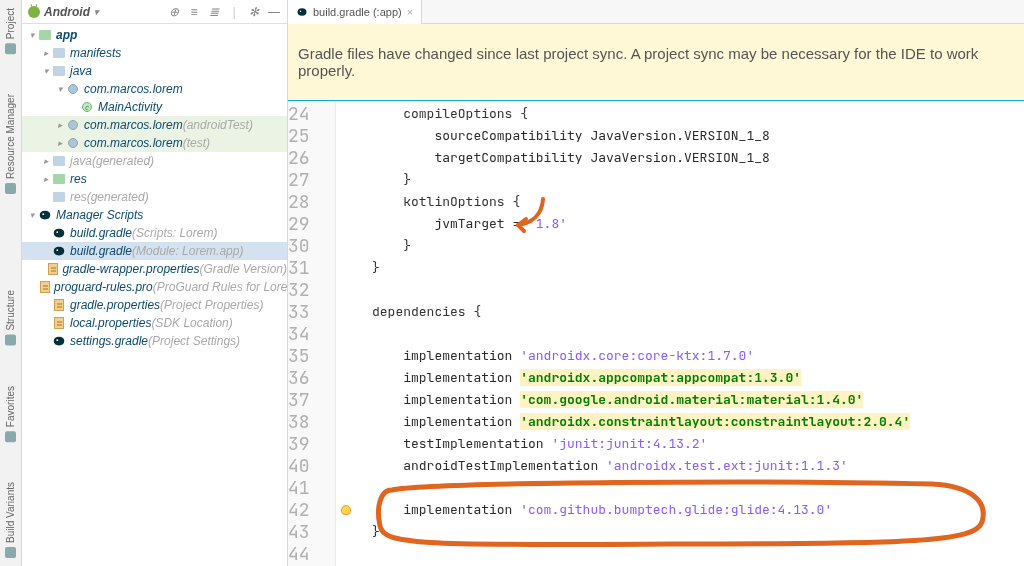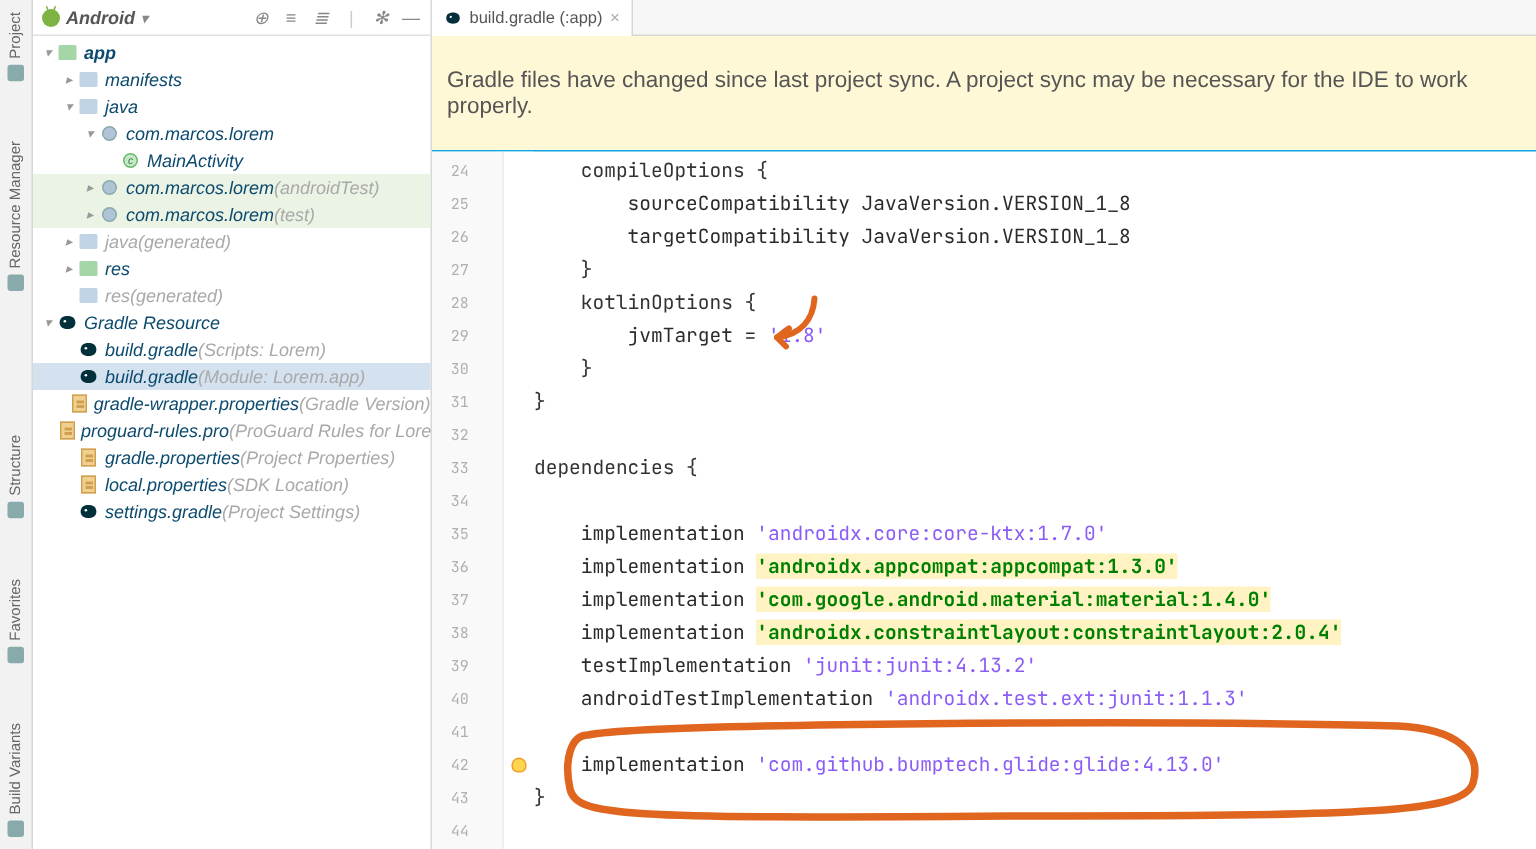--- a/index.html
+++ b/index.html
@@ -121,45 +121,46 @@
 .code-wrap { flex: 1; display: flex; overflow: hidden; position: relative; }
 .gutter-col {
   width: 48px;
   background: #f9f9f9;
   border-right: 1px solid #ececec;
   padding-top: 2px;
 }
 .gutter-col .ln {
   height: 22px;
   line-height: 22px;
-  text-align: center;
+  text-align: left;
   padding-right: 10px;
   color: #b0b0b0;
   font-family: "JetBrains Mono", Consolas, monospace;
-  font-size: 10px;
+  font-size: 18px;
 }
 .hint-col {
   width: 20px;
   background: #fff;
   padding-top: 2px;
 }
 .hint-col .bulb {
   height: 22px;
   display: flex;
   align-items: center;
   justify-content: center;
 }
 .bulb-ico { width:10px; height:10px; background:#ffd54f; border-radius:50% 50% 40% 40%; border:1px solid #f0a030;}
 
 .code {
   flex: 1;
   padding-top: 2px;
   font-family: "JetBrains Mono", Consolas, monospace;
   font-size: 13px;
   position: relative;
+  margin-left: 16px;
 }
 .cl { height: 22px; line-height: 22px; white-space: pre; color: #2b2b2b; }
 .fn { color: #333; }
 .str { color: #8b5cf6; }
 .str-hl { color: #008000; background: #fff3c4; font-weight: bold; }
 .brace { color: #333; }
 
 .arrow-annot {
   position: absolute;
   left: 508px;
@@ -303,21 +304,21 @@
           <span class="muted"> (generated)</span>
         </div>
       <div class="row indent-0">
           <span class="arrow">▾</span>
           <span class="ico gradle-e">
             <svg viewBox="0 0 16 16">
               <path fill="#02303a" d="M2 8c0-3 2-5 6-5s6 2 6 5-2 5-6 5-6-2-6-5z"></path>
               <circle cx="6" cy="7" r="1" fill="#fff"></circle>
             </svg>
           </span>
-          <span class="lbl">Gradle Resource</span>
+          <span class="lbl">Manager Scripts</span>
         </div>
       <div class="row indent-1">
           <span class="arrow"></span>
           <span class="ico gradle-e">
             <svg viewBox="0 0 16 16">
               <path fill="#02303a" d="M2 8c0-3 2-5 6-5s6 2 6 5-2 5-6 5-6-2-6-5z"></path>
               <circle cx="6" cy="7" r="1" fill="#fff"></circle>
             </svg>
           </span>
           <span class="lbl">build.gradle</span>

